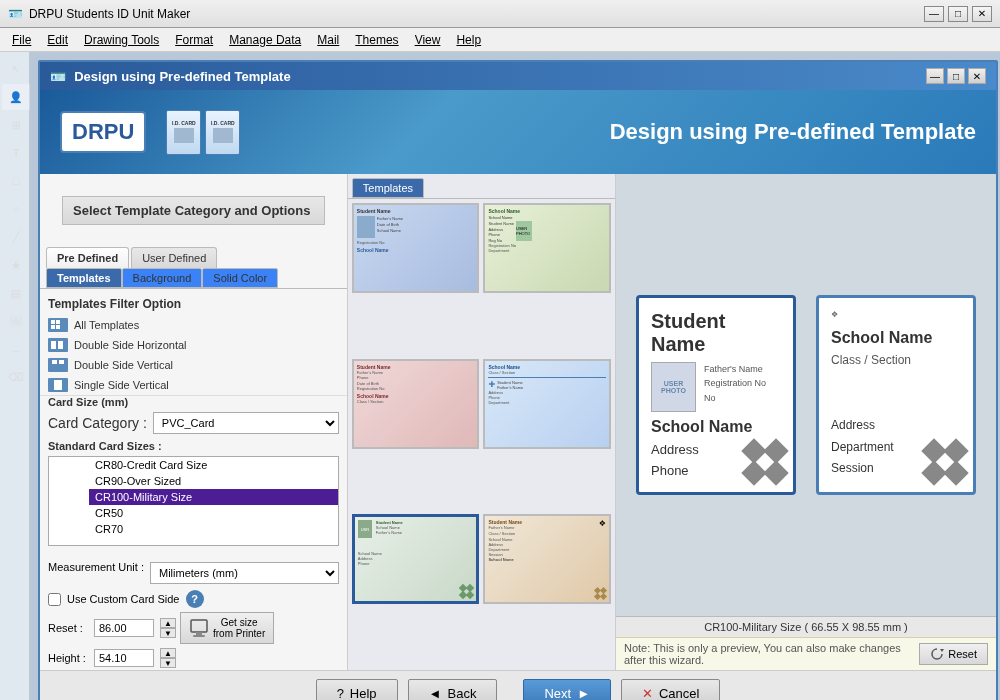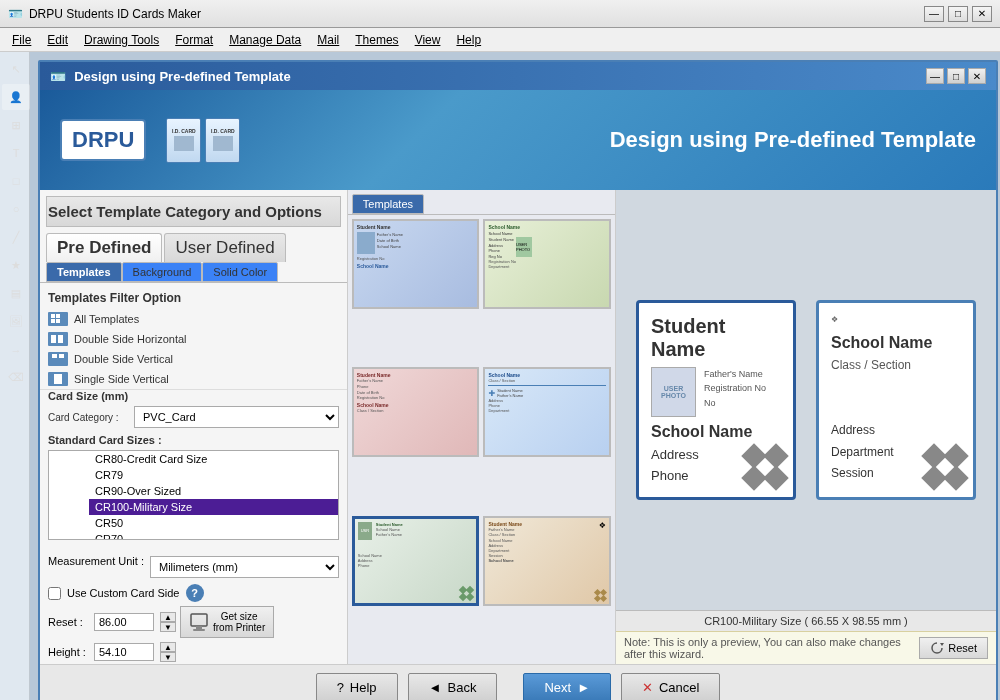--- a/index.html
+++ b/index.html
@@ -54,21 +54,21 @@
     }
     .dialog-titlebar-controls { display: flex; gap: 3px; }
     .dialog-titlebar-controls button {
       width: 18px; height: 16px; font-size: 10px; border: 1px solid #aaa;
       background: linear-gradient(to bottom, #f0f0f0, #d0d0d0); cursor: pointer;
     }
 
     
     .dialog-header {
       background: linear-gradient(135deg, #1a5a9a 0%, #4a9aca 40%, #2a7aba 100%);
-      display: flex; align-items: center; padding: 10px 20px; height: 100px;
+      display: flex; align-items: center; padding: 10px 20px; height: 84px;
       gap: 20px;
     }
     .drpu-logo {
       background: white; border-radius: 4px; padding: 6px 10px;
       font-size: 22px; font-weight: bold; color: #2a5a9a;
       border: 2px solid #4a7fb5; display: flex; align-items: center; gap: 4px;
     }
     .header-title {
       color: white; font-size: 22px; font-weight: bold; flex: 1; text-align: right;
     }
@@ -85,27 +85,27 @@
     .dialog-body { display: flex; flex: 1; }
 
     
     .template-panel {
       width: 310px; background: #f5f5f5; border-right: 1px solid #ccc;
       display: flex; flex-direction: column;
     }
 
     .panel-title {
       background: linear-gradient(to bottom, #e8e8e8, #d8d8d8);
-      border: 1px solid #bbb; margin: 6px; padding: 6px 1px;
-      font-weight: bold; font-size: 15px; color: #333;
+      border: 1px solid #bbb; margin: 22px; padding: 6px 10px;
+      font-weight: bold; font-size: 13px; color: #333;
     }
 
     .tab-row { display: flex; margin: 0 6px; gap: 2px; }
     .tab-btn {
-      padding: 4px 10px; font-size: 17px; border: 1px solid #bbb;
+      padding: 4px 10px; font-size: 11px; border: 1px solid #bbb;
       cursor: pointer; border-bottom: none; border-radius: 3px 3px 0 0;
       background: linear-gradient(to bottom, #e8e8e8, #d8d8d8); color: #333;
     }
     .tab-btn.active { background: linear-gradient(to bottom, #ffffff, #f0f0f0); font-weight: bold; }
 
     .template-tabs-row {
       display: flex; align-items: center; border-bottom: 1px solid #bbb;
       margin: 0 0 4px 0; padding: 0 6px;
     }
     .template-tab {
@@ -117,21 +117,21 @@
     .filter-section { padding: 4px 8px; font-size: 12px; font-weight: bold; color: #333; }
     .filter-item {
       display: flex; align-items: center; gap: 6px; padding: 3px 8px;
       cursor: pointer; font-size: 11px; color: #333;
     }
     .filter-icon { width: 20px; height: 14px; background: #5a8aba; border-radius: 1px; display: flex; align-items: center; justify-content: center; }
 
     .card-size-section { padding: 0 8px; border-top: 1px solid #ddd; }
     .card-size-label { font-size: 11px; font-weight: bold; color: #333; margin-bottom: 4px; }
     .form-row { display: flex; align-items: center; gap: 6px; margin-bottom: 6px; }
-    .form-label { font-size: 10px; color: #333; min-width: 80px; }
+    .form-label { font-size: 14px; color: #333; min-width: 80px; }
     .form-select {
       flex: 1; font-size: 11px; border: 1px solid #aaa; padding: 2px 4px;
       background: white; height: 22px;
     }
     .size-list {
       border: 1px solid #aaa; background: white; height: 90px; overflow-y: auto;
       font-size: 11px; list-style: none;
     }
     .size-list li { padding: 2px 6px; cursor: pointer; margin-left: 40px; }
     .size-list li.selected { background: #4c1d95; color: white; }
@@ -248,21 +248,21 @@
     .size-list::-webkit-scrollbar { width: 8px; }
     .size-list::-webkit-scrollbar-track { background: #f0f0f0; }
     .size-list::-webkit-scrollbar-thumb { background: #aaa; }
   </style>
 </head>
 <body>
 
 <div class="app-titlebar">
   <div class="app-titlebar-left">
     <span>🪪</span>
-    <span>DRPU Students ID Cards Maker</span>
+    <span>DRPU Students ID Unit Maker</span>
   </div>
   <div class="app-titlebar-controls">
     <button>—</button>
     <button>□</button>
     <button>✕</button>
   </div>
 </div>
 
 <div class="menu-bar">
   <span class="menu-item underline">File</span>
@@ -386,21 +386,20 @@
             <div class="card-size-label">Card Size (mm)</div>
             <div class="form-row">
               <span class="form-label">Card Category :</span>
               <select class="form-select">
                 <option>PVC_Card</option>
               </select>
             </div>
             <div class="card-size-label">Standard Card Sizes :</div>
             <ul class="size-list">
               <li>CR80-Credit Card Size</li>
-              <li>CR79</li>
               <li>CR90-Over Sized</li>
               <li class="selected">CR100-Military Size</li>
               <li>CR50</li>
               <li>CR70</li>
             </ul>
           </div>
 
           <div class="measurement-row">
             <span style="font-size:11px;min-width:90px;">Measurement Unit :</span>
             <select class="form-select" style="flex:1;margin-top:12px;">

